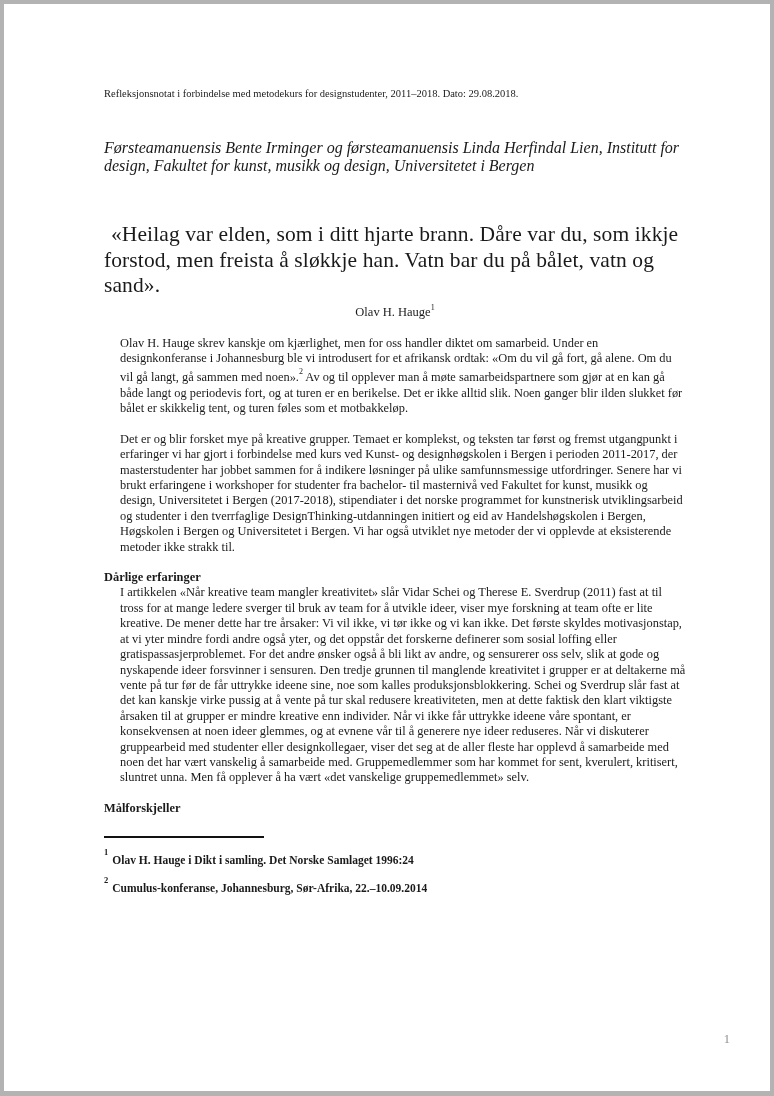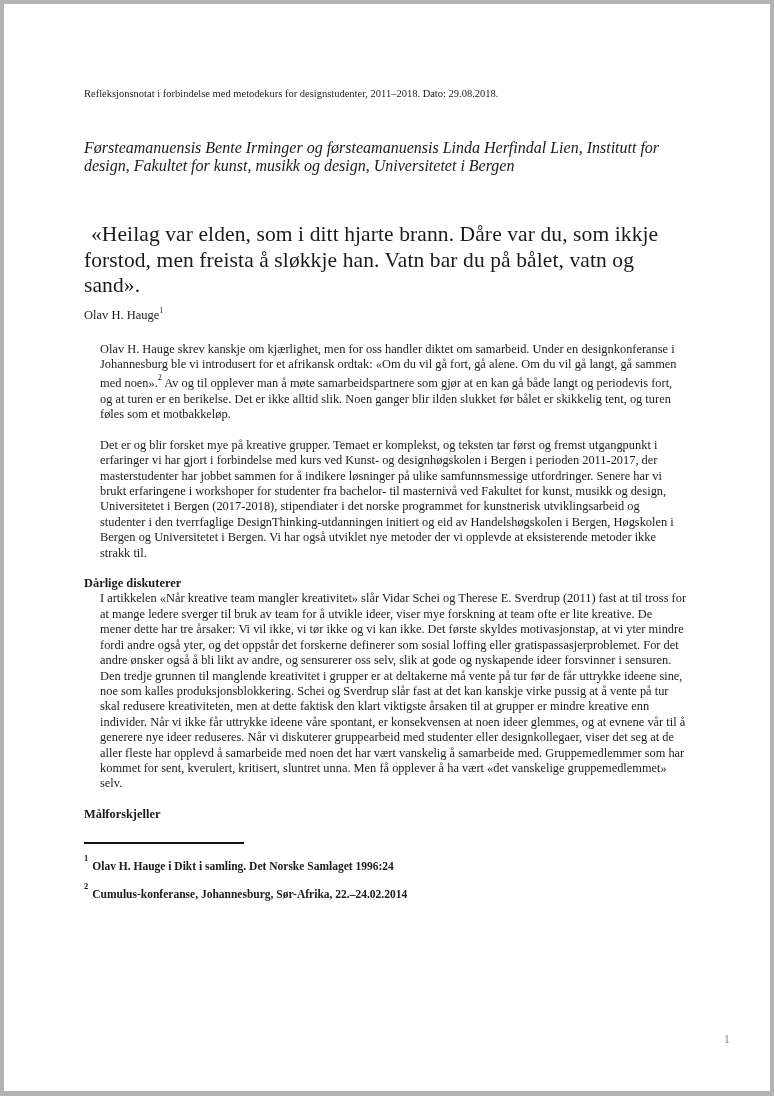--- a/index.html
+++ b/index.html
@@ -8,43 +8,43 @@
     background:#b3b3b3;
     font-family:"Liberation Serif","DejaVu Serif",serif;
     color:#1a1a1a;
     position:relative;
   }
   .page{
     position:absolute;left:4px;top:4px;right:4px;bottom:5px;
     background:#ffffff;
     overflow:hidden;
     box-sizing:border-box;
-    padding:83px 84px 0 80px;
+    padding:83px 84px 0 100px;
   }
   .doc-header{
     font-size:10.5px;line-height:13px;
     margin:0 0 39px 0;
   }
   .title{
     font-size:34px;line-height:46px;font-weight:normal;
     margin:0 0 17px 0;
     letter-spacing:0.2px;
   }
   .authors{
     font-size:16px;line-height:18px;font-style:italic;
     margin:0 0 47px 0;
   }
   .quote{
     font-size:21.5px;line-height:25.5px;
     margin:0;text-indent:7px;
     letter-spacing:0.1px;
   }
   .attribution{
-    font-size:12.5px;line-height:21px;
-    text-align:left;
+    font-size:12.5px;line-height:15px;
+    text-align:center;
     margin:2px 0 16px 0;
   }
   .attribution sup{font-size:8px;position:relative;top:-1px;}
   p.body-p{
     font-size:12.4px;line-height:15.4px;
     margin:0 0 15px 16px;
     text-align:left;
   }
   p.body-p sup{font-size:8px;position:relative;top:-2px;}
   h2.section-h{
@@ -82,28 +82,28 @@
   <div class="attribution">
     <span>Olav H. Hauge</span><sup>1</sup>
   </div>
 
   <p class="body-p">
     <span>Olav H. Hauge skrev kanskje om kjærlighet, men for oss handler diktet om samarbeid. Under en designkonferanse i Johannesburg ble vi introdusert for et afrikansk ordtak: «Om du vil gå fort, gå alene. Om du vil gå langt, gå sammen med noen».</span><sup>2</sup><span> Av og til opplever man å møte samarbeidspartnere som gjør at en kan gå både langt og periodevis fort, og at turen er en berikelse. Det er ikke alltid slik. Noen ganger blir ilden slukket før bålet er skikkelig tent, og turen føles som et motbakkeløp.</span>
   </p>
 
   <p class="body-p">Det er og blir forsket mye på kreative grupper. Temaet er komplekst, og teksten tar først og fremst utgangpunkt i erfaringer vi har gjort i forbindelse med kurs ved Kunst- og designhøgskolen i Bergen i perioden 2011-2017, der masterstudenter har jobbet sammen for å indikere løsninger på ulike samfunnsmessige utfordringer. Senere har vi brukt erfaringene i workshoper for studenter fra bachelor- til masternivå ved Fakultet for kunst, musikk og design, Universitetet i Bergen (2017-2018), stipendiater i det norske programmet for kunstnerisk utviklingsarbeid og studenter i den tverrfaglige DesignThinking-utdanningen initiert og eid av Handelshøgskolen i Bergen, Høgskolen i Bergen og Universitetet i Bergen. Vi har også utviklet nye metoder der vi opplevde at eksisterende metoder ikke strakk til.</p>
 
-  <h2 class="section-h">Dårlige diskuterer</h2>
+  <h2 class="section-h">Dårlige erfaringer</h2>
   <p class="body-p">I artikkelen «Når kreative team mangler kreativitet» slår Vidar Schei og Therese E. Sverdrup (2011) fast at til tross for at mange ledere sverger til bruk av team for å utvikle ideer, viser mye forskning at team ofte er lite kreative. De mener dette har tre årsaker: Vi vil ikke, vi tør ikke og vi kan ikke. Det første skyldes motivasjonstap, at vi yter mindre fordi andre også yter, og det oppstår det forskerne definerer som sosial loffing eller gratispassasjerproblemet. For det andre ønsker også å bli likt av andre, og sensurerer oss selv, slik at gode og nyskapende ideer forsvinner i sensuren. Den tredje grunnen til manglende kreativitet i grupper er at deltakerne må vente på tur før de får uttrykke ideene sine, noe som kalles produksjonsblokkering. Schei og Sverdrup slår fast at det kan kanskje virke pussig at å vente på tur skal redusere kreativiteten, men at dette faktisk den klart viktigste årsaken til at grupper er mindre kreative enn individer. Når vi ikke får uttrykke ideene våre spontant, er konsekvensen at noen ideer glemmes, og at evnene vår til å generere nye ideer reduseres. Når vi diskuterer gruppearbeid med studenter eller designkollegaer, viser det seg at de aller fleste har opplevd å samarbeide med noen det har vært vanskelig å samarbeide med. Gruppemedlemmer som har kommet for sent, kverulert, kritisert, sluntret unna. Men få opplever å ha vært «det vanskelige gruppemedlemmet» selv.</p>
 
   <h2 class="section-h">Målforskjeller</h2>
 
   <div class="footnote-sep"></div>
 
   <div class="footnote">
     <sup>1</sup><span>Olav H. Hauge i Dikt i samling. Det Norske Samlaget 1996:24</span>
   </div>
   <div class="footnote">
-    <sup>2</sup><span>Cumulus-konferanse, Johannesburg, Sør-Afrika, 22.–24.02.2014</span>
+    <sup>2</sup><span>Cumulus-konferanse, Johannesburg, Sør-Afrika, 22.–10.09.2014</span>
   </div>
 
   <div class="page-number">1</div>
 </div>
 
 </body></html>

